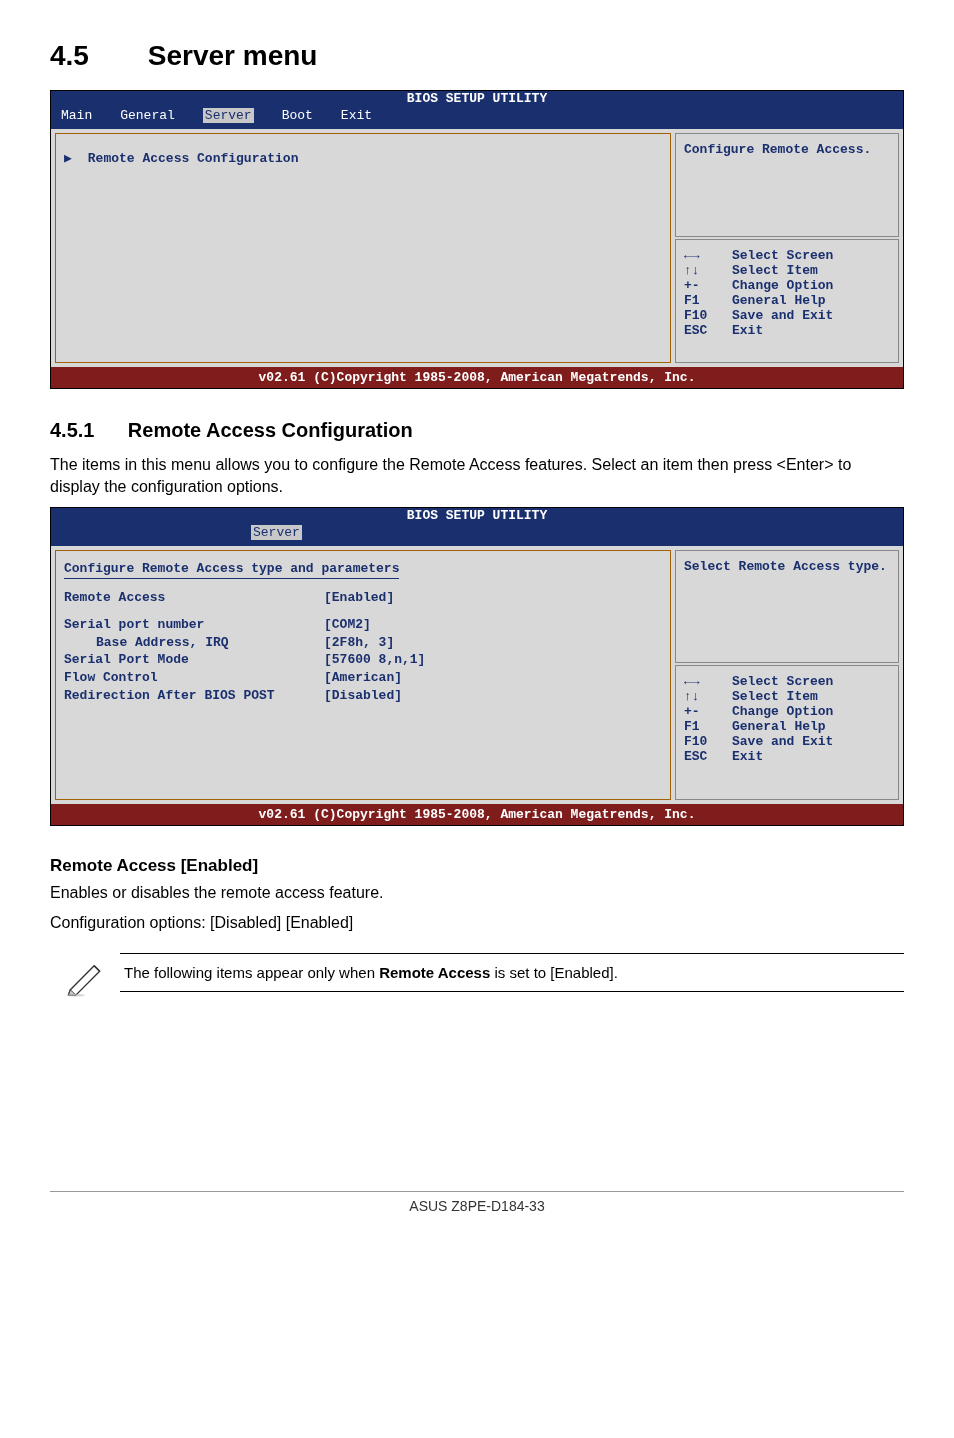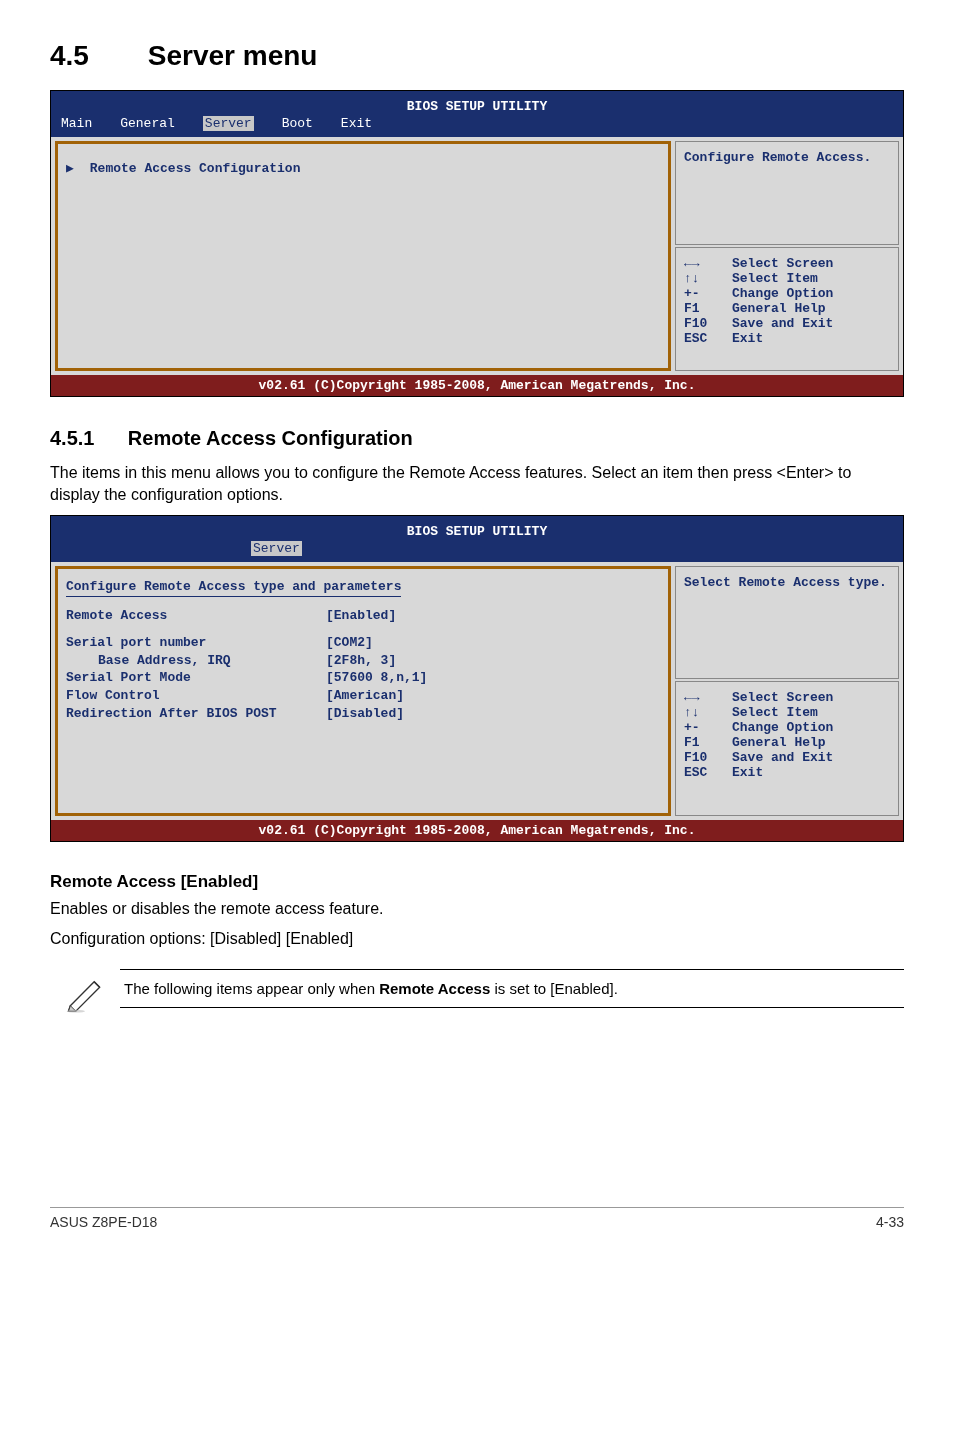--- a/index.html
+++ b/index.html
@@ -20,30 +20,30 @@
     .bios-box {
       border: 1px solid #000;
       background: #d8d8d8;
       font-family: "Courier New", monospace;
       font-size: 13px;
       margin-bottom: 30px;
     }
     .bios-header {
       background: #1a2f6e;
       color: #fff;
-      padding: 8px 10px 6px 10px;
+      padding: 0 10px 6px 10px;
     }
     .bios-title-row { text-align: center; font-weight: bold; }
     .bios-tabs { display: flex; gap: 28px; margin-top: 2px; }
     .bios-tab { color: #fff; }
     .bios-tab.sel { background: #c8c8c8; color: #1a2f6e; padding: 0 2px; }
     .bios-body { display: flex; }
     .bios-left {
       flex: 1;
-      border: 3px solid #a16207;
+      border: 1px solid #a16207;
       margin: 4px 2px 4px 4px;
       padding: 10px 8px;
       min-height: 230px;
       background: #d8d8d8;
     }
     .bios-right {
       width: 224px;
       margin: 4px 4px 4px 2px;
       display: flex;
       flex-direction: column;
@@ -91,21 +91,21 @@
     .note-wrap { display: flex; align-items: flex-start; margin-top: 18px; }
     .note-icon { width: 70px; text-align: center; }
     .note-icon svg { width: 44px; height: 44px; }
     .note-text {
       flex: 1;
       border-top: 1px solid #000;
       border-bottom: 1px solid #000;
       padding: 10px 4px;
       font-size: 15px;
     }
-    .footer { display: flex; justify-content: space-between; margin-top: 190px; font-size: 14px; border-top: 1px solid #999; padding-top: 6px; color: #333;}
+    .footer { display: flex; justify-content: center; margin-top: 190px; font-size: 14px; border-top: 1px solid #999; padding-top: 6px; color: #333;}
   </style>
 </head>
 <body>
 
 <div class="section-title">
   <span class="num">4.5</span>
   <span>Server menu</span>
 </div>
 
 <div class="bios-box">

